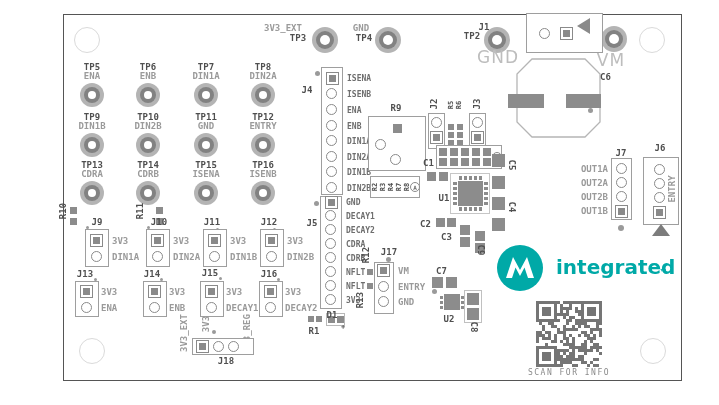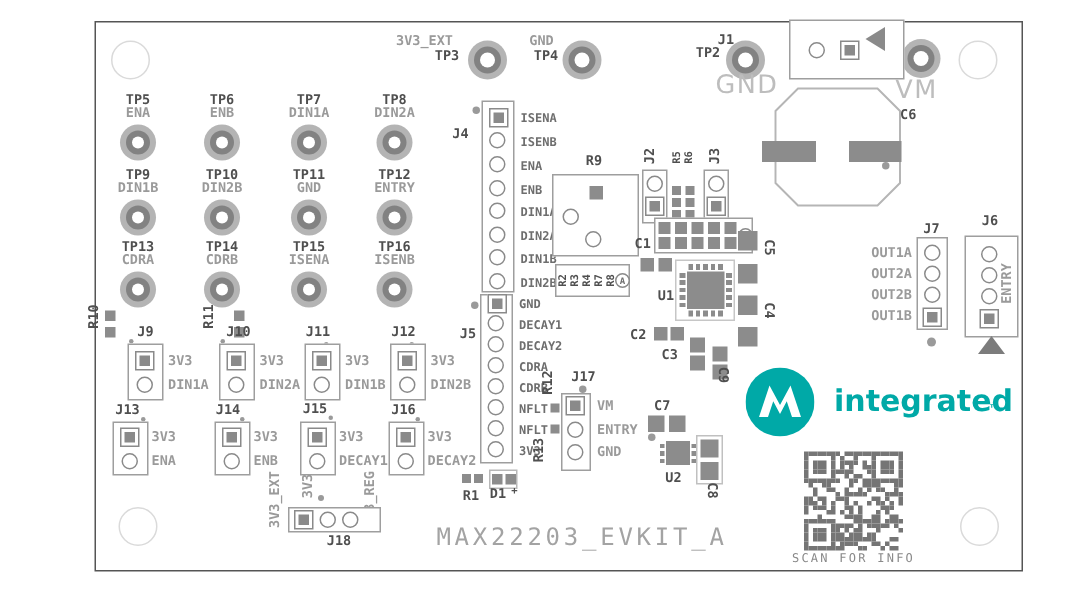--- a/index.html
+++ b/index.html
@@ -336,21 +336,21 @@
   <div class="pad" style="left:467px;top:293px;width:12px;height:12px"></div>
   <div class="pad" style="left:467px;top:308px;width:12px;height:12px"></div>
   <div class="lbl vlc" style="left:474px;top:327px">C8</div>
 
   <div class="pad" style="left:308px;top:316px;width:6px;height:6px"></div>
   <div class="pad" style="left:316px;top:316px;width:6px;height:6px"></div>
   <div class="box" style="left:326px;top:313px;width:19px;height:13px;border-color:#b8b8b8"></div>
   <div class="pad" style="left:328px;top:316px;width:7px;height:7px"></div>
   <div class="pad" style="left:337px;top:316px;width:7px;height:7px"></div>
   <div class="lbl hc" style="left:314px;top:331px">R1</div>
-  <div class="lbl hc" style="left:332px;top:330px">D1</div>
+  <div class="lbl hc" style="left:332px;top:315px">D1</div>
   <div class="lbl tiny hc" style="left:343px;top:327px">+</div>
 
   <div class="lbl hc" style="left:621px;top:153px">J7</div>
   <div class="box" style="left:611px;top:158px;width:21px;height:62px"></div>
   <div class="cp" style="left:616px;top:163px"></div>
   <div class="cp" style="left:616px;top:177px"></div>
   <div class="cp" style="left:616px;top:191px"></div>
   <div class="sq" style="left:615px;top:205px"></div>
   <div class="lbl sig" style="left:570px;top:164px;width:38px;text-align:right">OUT1A</div>
   <div class="lbl sig" style="left:570px;top:178px;width:38px;text-align:right">OUT2A</div>
@@ -641,14 +641,13 @@
       <div style="position: absolute; left: 21px; top: 63px; width: 3px; height: 3px; background: rgb(117, 117, 117);"></div>
       <div style="position: absolute; left: 24px; top: 63px; width: 3px; height: 3px; background: rgb(117, 117, 117);"></div>
       <div style="position: absolute; left: 36px; top: 63px; width: 3px; height: 3px; background: rgb(117, 117, 117);"></div>
       <div style="position: absolute; left: 39px; top: 63px; width: 3px; height: 3px; background: rgb(117, 117, 117);"></div>
       <div style="position: absolute; left: 51px; top: 63px; width: 3px; height: 3px; background: rgb(117, 117, 117);"></div>
       <div style="position: absolute; left: 57px; top: 63px; width: 3px; height: 3px; background: rgb(117, 117, 117);"></div>
       <div style="position: absolute; left: 60px; top: 63px; width: 3px; height: 3px; background: rgb(117, 117, 117);"></div>
     </div>
   <div class="qrcap hc" style="left:569px;top:372px">SCAN FOR INFO</div>
 
-  <div class="title hc" style="left:388px;top:358px">MAX22203_EVKIT_A</div>
 </div>
 
 </body></html>

